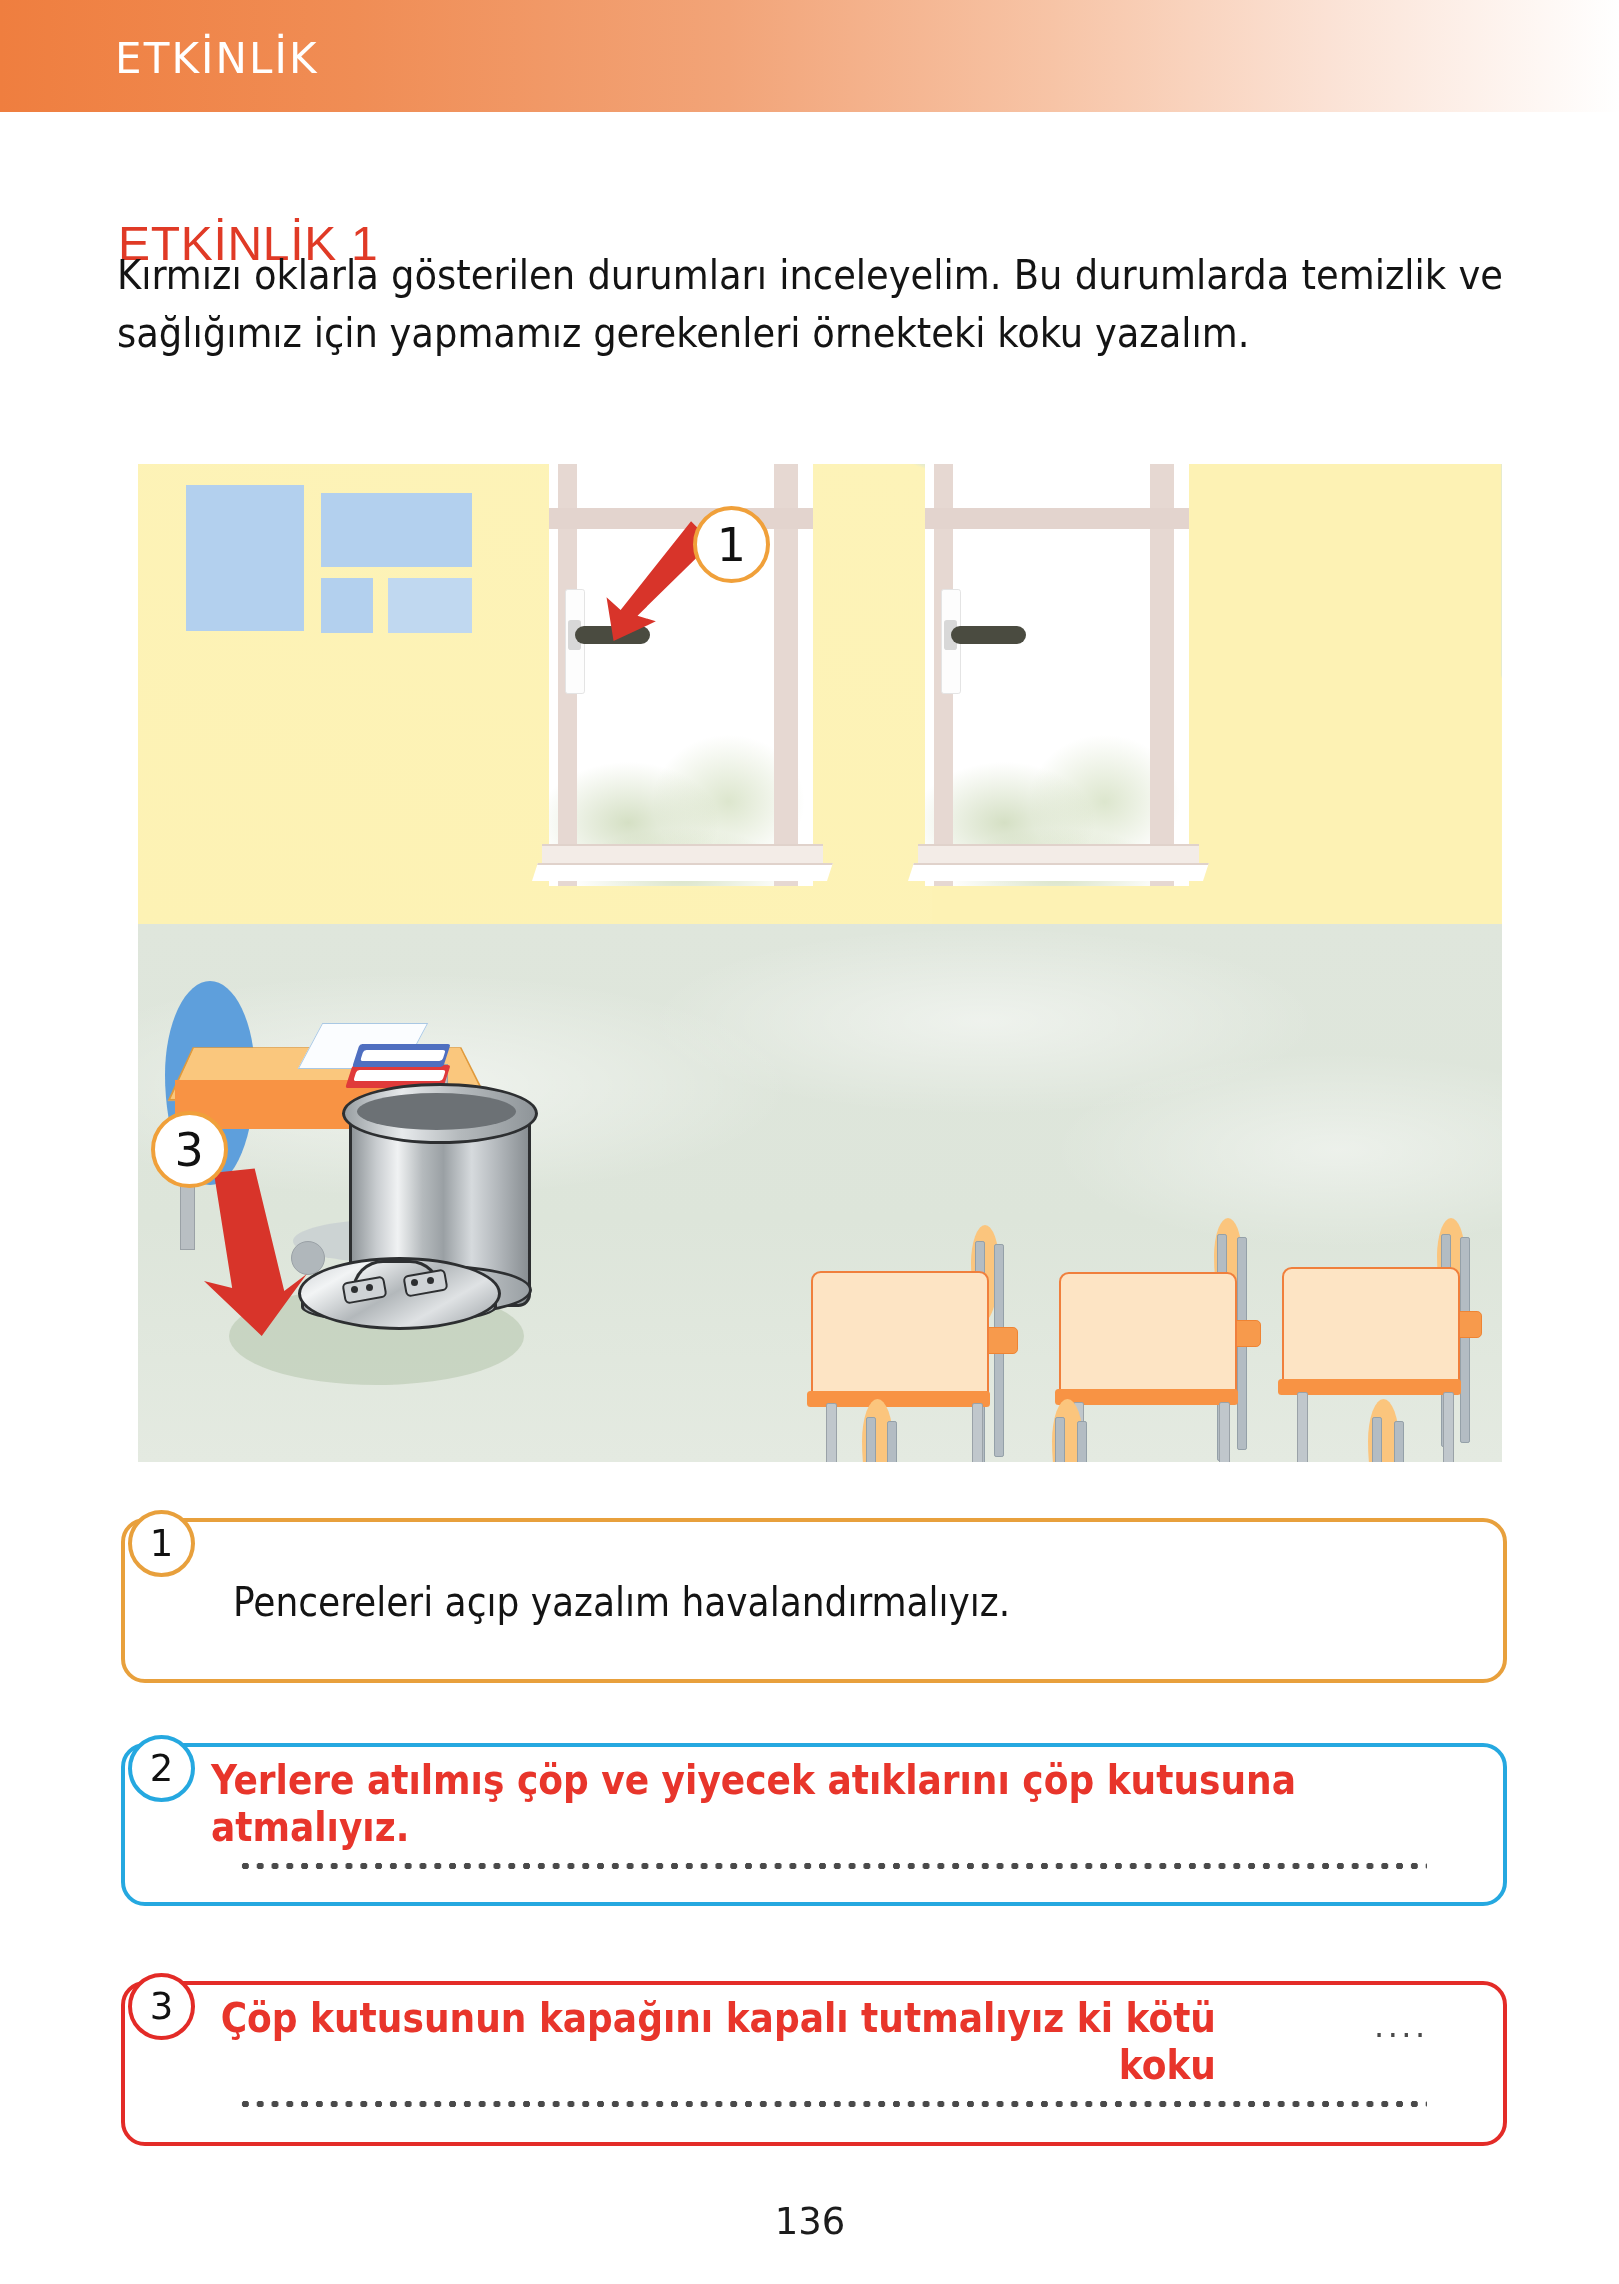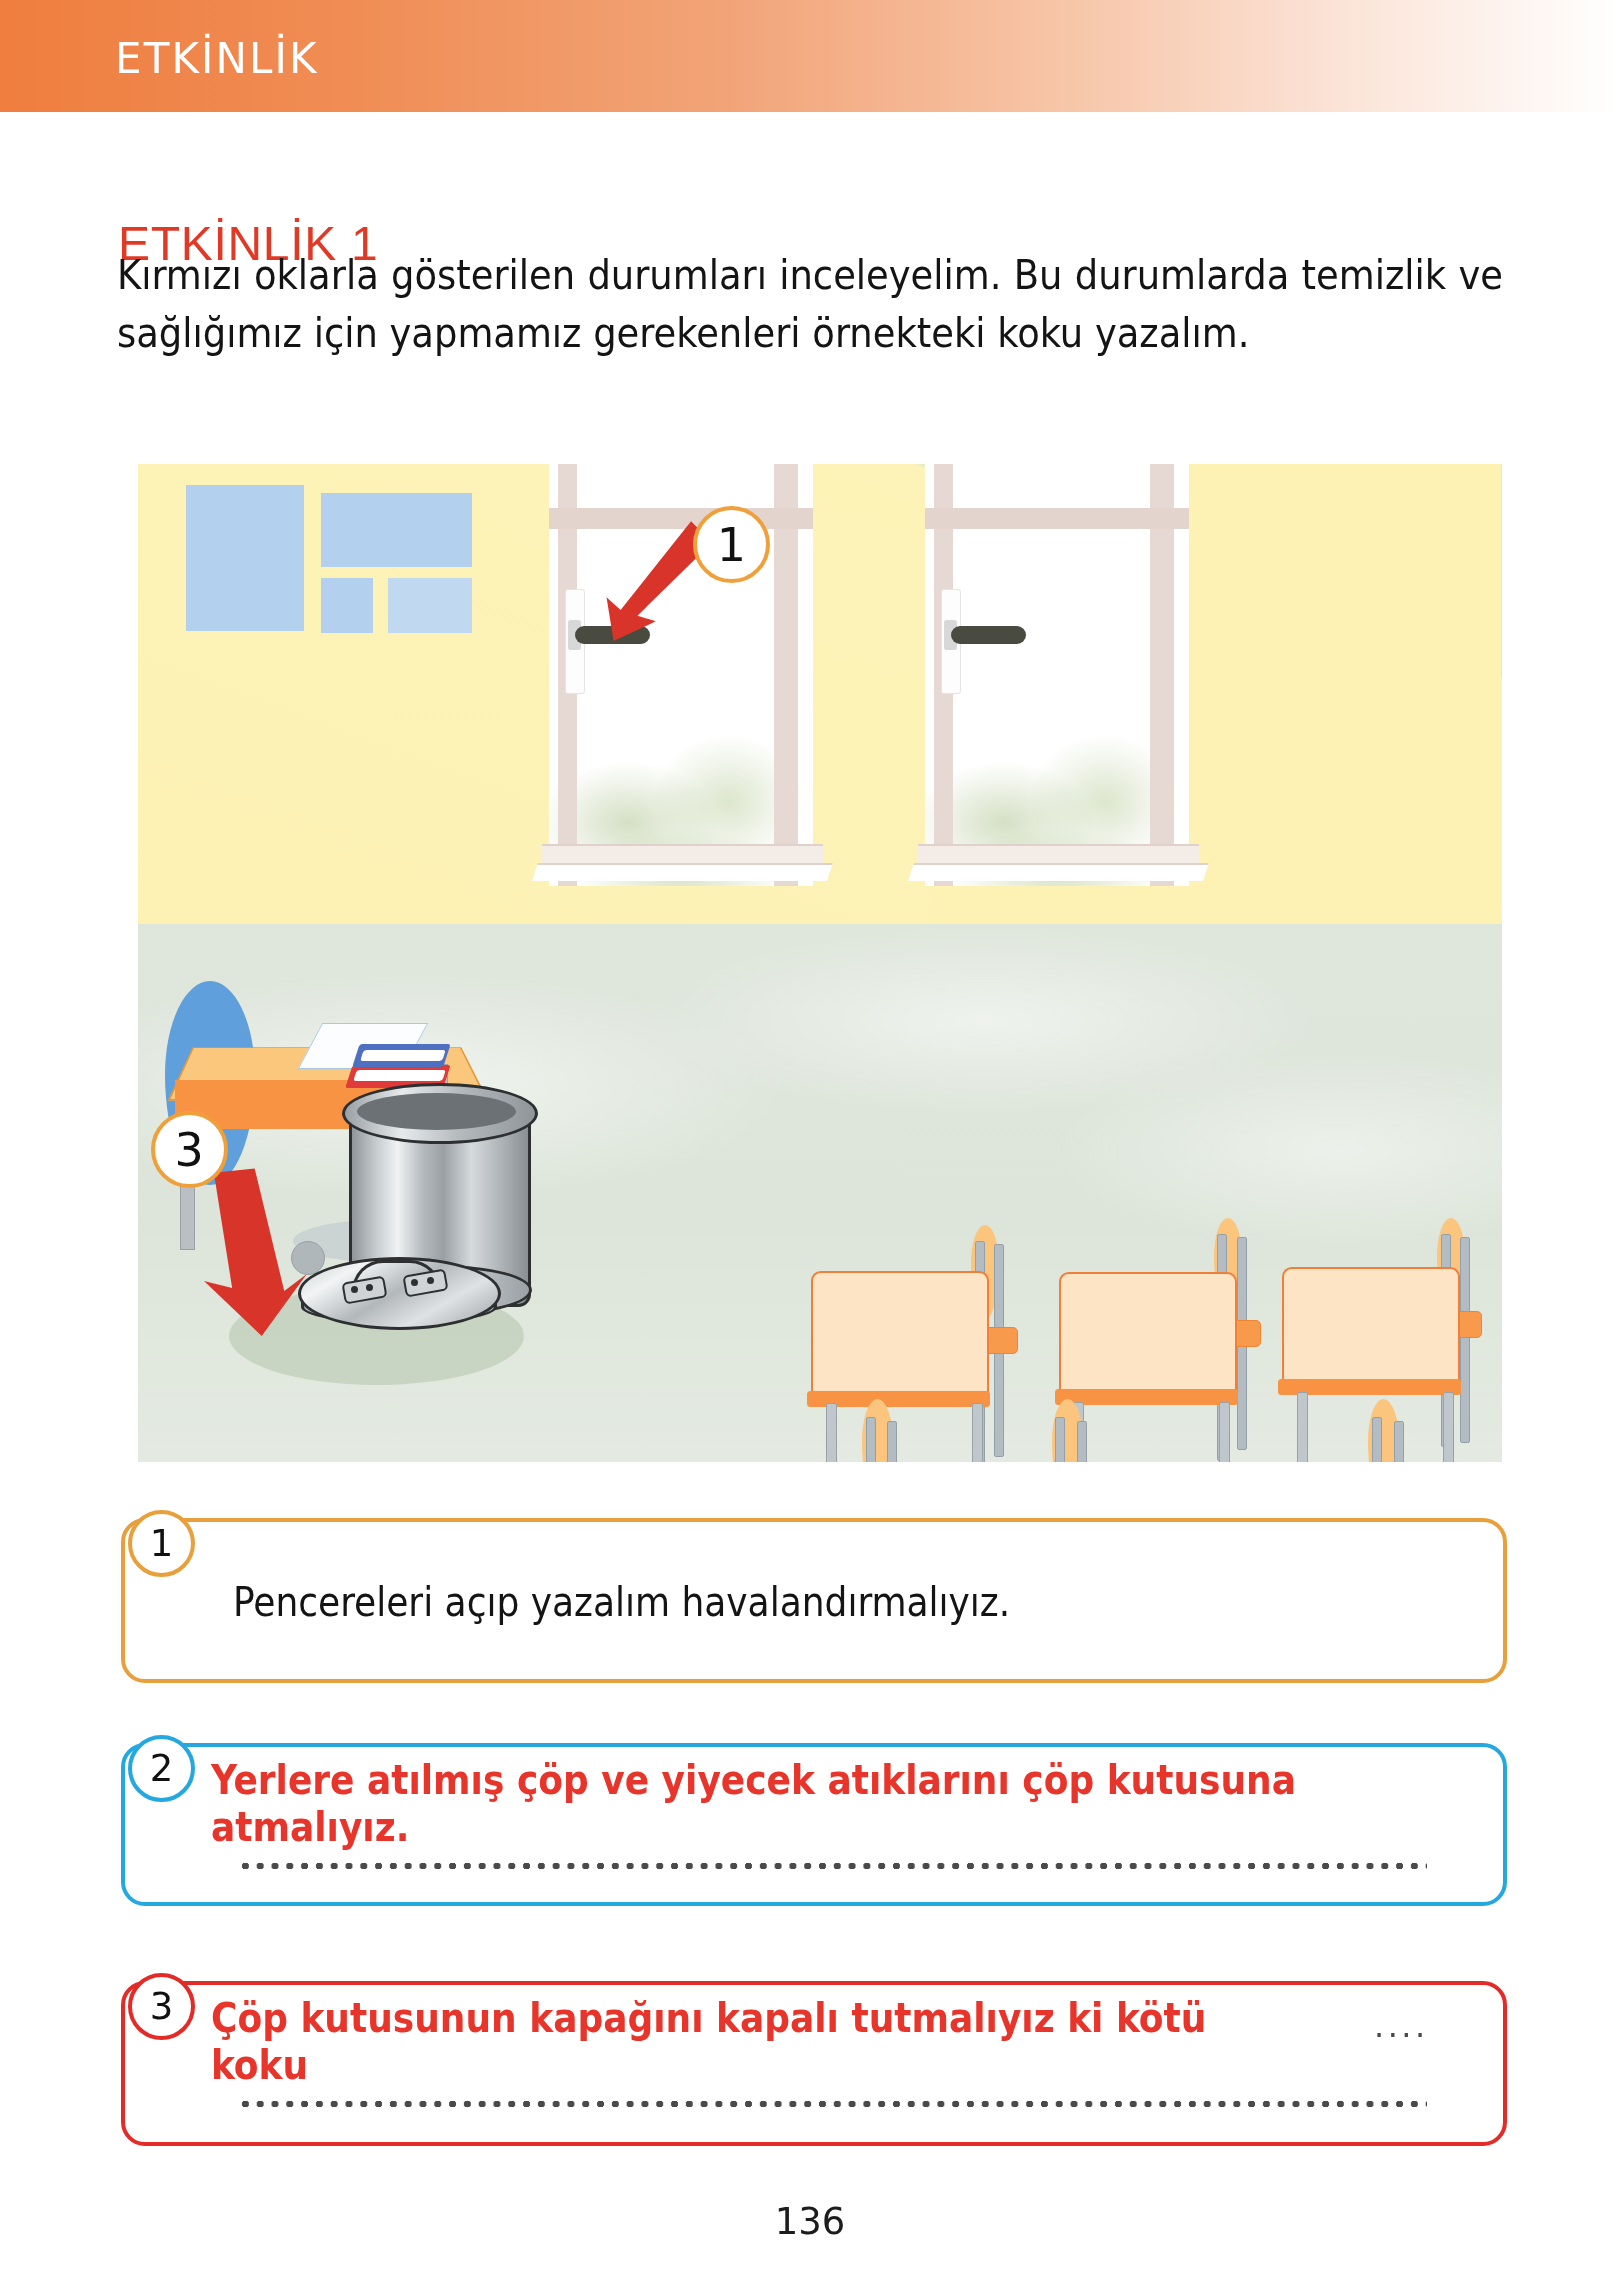--- a/index.html
+++ b/index.html
@@ -279,18 +279,18 @@
 <div class="abox-badge" style="left:128px;top:1735px;border:4.9px solid #25a8e0;">
   <span>2</span>
 </div>
 <div class="abox-text red-text" style="left:211px;top:1757px;width:1216px;font-size:40px;line-height:1.18;">Yerlere atılmış çöp ve yiyecek atıklarını çöp kutusuna atmalıyız.</div>
 <div class="dotline" style="left:238px;top:1863px;width:1189px;"></div>
 
 <div class="abox" style="left:121px;top:1981px;width:1378px;height:157px;border:4.9px solid #e32b27;"></div>
 <div class="abox-badge" style="left:128px;top:1973px;border:4.9px solid #e32b27;">
   <span>3</span>
 </div>
-<div class="abox-text red-text" style="left:211px;top:1995px;width:1005px;font-size:40px;line-height:1.18;">Çöp kutusunun kapağını kapalı tutmalıyız ki kötü koku</div>
+<div class="abox-text red-text" style="left:211px;top:1995px;width:1005px;font-size:40px;line-height:1.18;text-align:right;">Çöp kutusunun kapağını kapalı tutmalıyız ki kötü koku</div>
 <div class="abox-text" style="left:1374px;top:2007px;font-size:32px;color:#4a4a4a;letter-spacing:3.5px;">....</div>
 <div class="dotline" style="left:238px;top:2101px;width:1189px;"></div>
 
 <div class="pagenum">136</div>
 
 
 </body></html>

